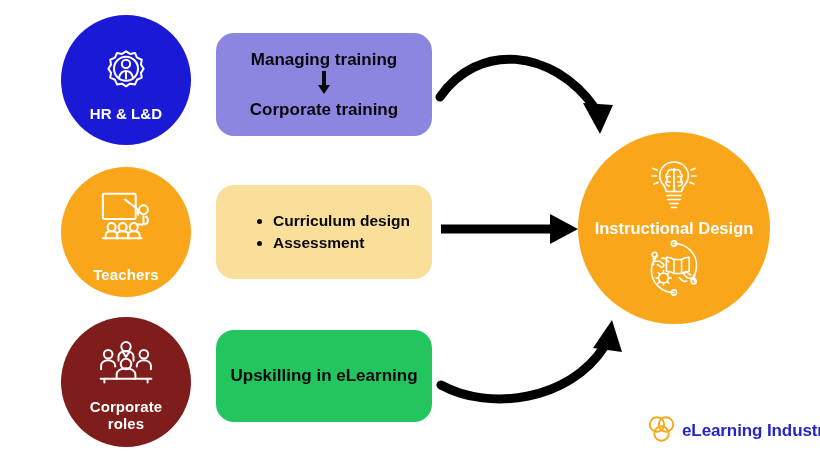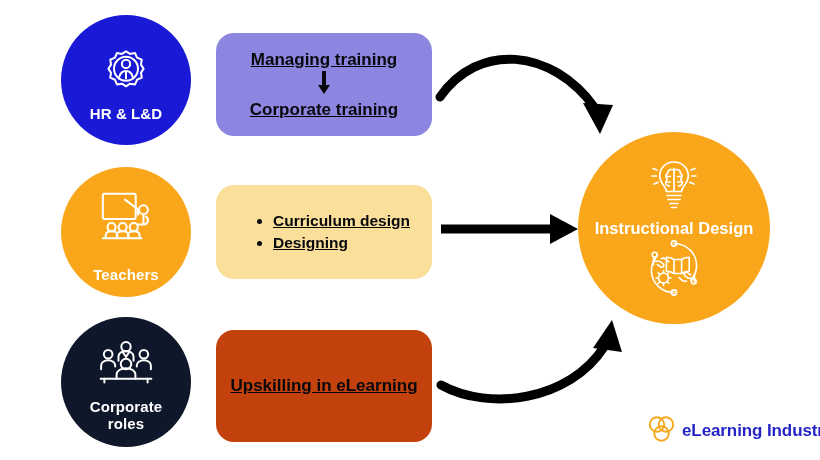--- a/index.html
+++ b/index.html
@@ -44,51 +44,50 @@
     color: #ffffff;
     font-weight: bold;
     font-size: 15px;
     line-height: 17px;
     text-align: center;
     letter-spacing: .1px;
   }
 
   #circle-hr   { left: 61px;  top: 15px;  background: #1a1ad6; }
   #circle-tea  { left: 61px;  top: 167px; background: #faa61a; gap: 18px; }
-  #circle-corp { left: 61px;  top: 317px; background: #0f172a; }
+  #circle-corp { left: 61px;  top: 317px; background: #7f1d1d; }
 
   
   .content-box {
     position: absolute;
     left: 216px;
     width: 216px;
     border-radius: 18px;
     box-sizing: border-box;
     display: flex;
     flex-direction: column;
     justify-content: center;
-    text-decoration: underline;
   }
   #box-hr {
     top: 33px;
     height: 103px;
     background: #8c86e0;
     align-items: center;
     padding: 0 8px;
   }
   #box-tea {
     top: 185px;
     height: 94px;
     background: #fadf9a;
     padding-left: 24px;
   }
   #box-corp {
     top: 330px;
-    height: 112px;
-    background: #c2410c;
+    height: 92px;
+    background: #22c55e;
     align-items: center;
     padding: 0 8px;
   }
 
   .box-line {
     font-weight: bold;
     font-size: 17px;
     color: #08080d;
     text-align: center;
     line-height: 20px;
@@ -240,21 +239,21 @@
       <svg width="16" height="24" viewBox="0 0 16 24" fill="#08080d">
         <path d="M6 0h4v14h4l-6 9-6-9h4z"></path>
       </svg>
     </span>
     <span class="box-line">Corporate training</span>
   </div>
 
   <div class="content-box" id="box-tea">
     <ul class="bullet-list">
       <li>Curriculum design</li>
-      <li>Designing</li>
+      <li>Assessment</li>
     </ul>
   </div>
 
   <div class="content-box" id="box-corp">
     <span class="box-line">Upskilling in eLearning</span>
   </div>
 
   <svg id="arrows" viewBox="0 0 820 460">
 
     <g>

